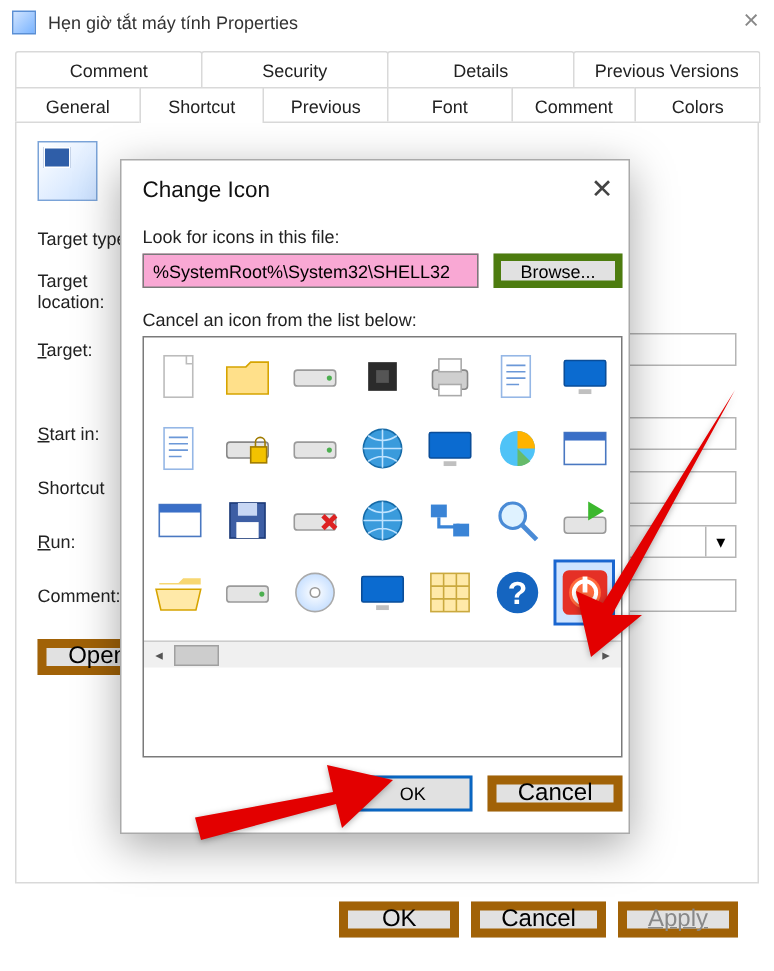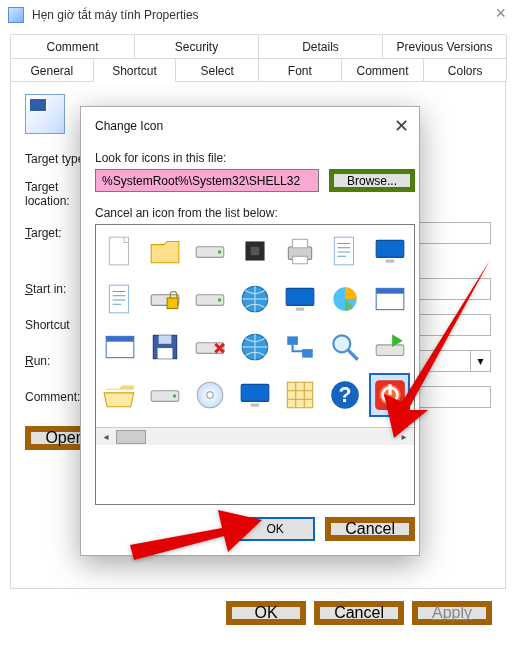--- a/index.html
+++ b/index.html
@@ -64,21 +64,21 @@
   .open-btn-strip { margin-top: 18px; }
 
   
   .modal {
     position: absolute; left: 80px; top: 106px; width: 340px; height: 450px;
     background: #fff; border: 1px solid #aaa;
     box-shadow: 0 8px 28px rgba(0,0,0,.35);
     display:flex; flex-direction:column;
   }
   .modal-titlebar { height:38px; display:flex; align-items:center; padding:0 14px; position:relative; }
-  .modal-title { font-size:12px; color:#111; }
+  .modal-title { font-size:15px; color:#111; }
   .modal-close { position:absolute; right:10px; top:8px; font-size:18px; color:#444; }
   .modal-body { flex:1; padding: 0 4px 14px 14px; display:flex; flex-direction:column; }
   .modal-label { font-size:12px; color:#222; margin:6px 0 4px 0; }
 
   .path-row { display:flex; gap:10px; margin-bottom: 8px; }
   .path-input { flex:1; height:23px; border:1px solid #7a7a7a; background:#f9a8d4; font-size:12px; padding:0 6px; display:flex; align-items:center; overflow:hidden; white-space:nowrap; }
   .browse-btn { width:86px; height:23px; border:5px solid #4d7c0f; background:#e1e1e1; font-size:12px; display:flex; align-items:center; justify-content:center; }
 
   .icon-list {
     border:1px solid #7a7a7a; background:#fff;
@@ -126,21 +126,21 @@
     <div class="tab-strip">
       <div class="tab-row top">
         <div class="tab">Comment</div>
         <div class="tab">Security</div>
         <div class="tab">Details</div>
         <div class="tab">Previous Versions</div>
       </div>
       <div class="tab-row">
         <div class="tab">General</div>
         <div class="tab active">Shortcut</div>
-        <div class="tab">Select</div>
+        <div class="tab">Previous</div>
         <div class="tab">Font</div>
         <div class="tab">Comment</div>
         <div class="tab">Colors</div>
       </div>
     </div>
 
     <div class="tab-content">
       <div class="big-icon"></div>
 
       <div class="field-row">

